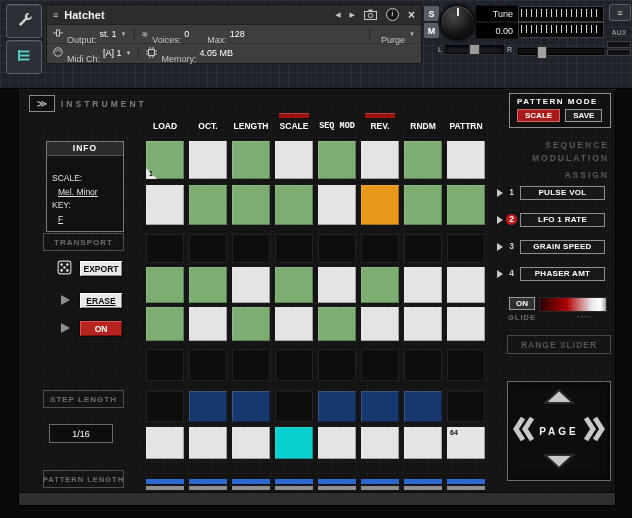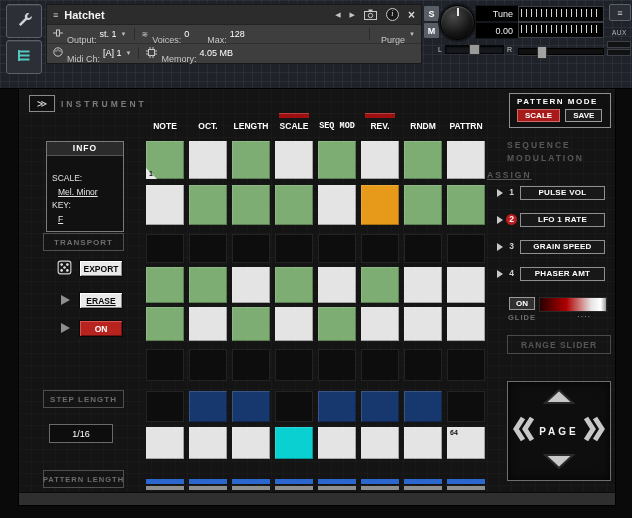--- a/index.html
+++ b/index.html
@@ -93,21 +93,21 @@
   .value-box{position:absolute;left:30px;top:335px;width:62px;height:17px;background:#0d0d0d;border:1px solid #6a6a6a;
     color:#fff;font-size:9px;display:flex;align-items:center;justify-content:center;}
 
   
   .pm-box{position:absolute;left:490px;top:4px;width:100px;height:33px;border:1px solid #8f8f8f;background:#101010;}
   .pm-title{font-size:8px;font-weight:bold;color:#fff;letter-spacing:1.5px;padding:3px 0 0 7px;}
   .pm-btns{display:flex;gap:5px;padding:3px 0 0 7px;}
   .pm-btn{height:13px;font-size:8px;font-weight:bold;font-family:inherit;padding:0 7px;border:1px solid #9a9a9a;
     background:#1d1d1d;color:#fff;}
   .pm-load{background:#a81a1a;border-color:#d06a6a;}
-  .dim-title{position:absolute;width:102px;text-align:left;color:#585858;font-size:8.5px;font-weight:bold;letter-spacing:2px;line-height:1.5;}
+  .dim-title{position:absolute;width:102px;text-align:right;color:#585858;font-size:8.5px;font-weight:bold;letter-spacing:2px;line-height:1.5;}
   .slot-row{position:absolute;left:478px;width:108px;height:15px;display:flex;align-items:center;gap:3px;}
   .slot-tri{width:0;height:0;border-top:4px solid transparent;border-bottom:4px solid transparent;border-left:6px solid #c9c9c9;}
   .slot-num{width:11px;height:11px;line-height:11px;text-align:center;font-size:8.5px;font-weight:bold;color:#cfcfcf;}
   .slot-num.active{background:#bb1c1c;border-radius:50%;color:#fff;}
   .slot-btn{flex:1;height:14px;background:#181818;border:1px solid #8f8f8f;color:#fff;font-size:8px;font-weight:bold;
     font-family:inherit;letter-spacing:.3px;padding:0;}
   .sm-on-btn{position:absolute;left:490px;top:208px;width:26px;height:13px;background:#303030;border:1px solid #9a9a9a;
     color:#fff;font-size:8px;font-weight:bold;font-family:inherit;padding:0;}
   .glide-lbl{position:absolute;left:488px;top:224px;width:30px;text-align:center;color:#6d6d6d;font-size:7.5px;font-weight:bold;letter-spacing:1px;}
   .glide-bar{position:absolute;left:520px;top:208px;width:66px;height:13px;border:1px solid #2a2a2a;
@@ -241,21 +241,21 @@
     <div class="aux-bar" style="top:49px;"></div>
   </div>
 
   <div class="inst">
     <div class="inst-badge">≫</div>
     <div class="inst-label">INSTRUMENT</div>
 
     <div id="col-headers" class="layer">
         <div class="col-header" style="left: 127px;">
           <div class="col-ind"></div>
-          <div class="col-label">NOTE</div>
+          <div class="col-label">LOAD</div>
         </div>
         <div class="col-header" style="left: 170px;">
           <div class="col-ind"></div>
           <div class="col-label">OCT.</div>
         </div>
         <div class="col-header" style="left: 213px;">
           <div class="col-ind"></div>
           <div class="col-label">LENGTH</div>
         </div>
         <div class="col-header" style="left: 256px;">
@@ -425,21 +425,21 @@
       <div class="pm-btns">
         <button class="pm-btn pm-load">SCALE</button>
         <button class="pm-btn">SAVE</button>
       </div>
     </div>
 
     <div class="dim-title" style="left:488px;top:50px;">
       <div>SEQUENCE</div>
       <div>MODULATION</div>
     </div>
-    <div class="dim-title" style="left:468px;top:80px;text-decoration:underline;">ASSIGN</div>
+    <div class="dim-title" style="left:488px;top:80px;">ASSIGN</div>
 
     <div id="assign-slots" class="layer">
         <div class="slot-row" style="top: 96px;">
           <span class="slot-tri"></span>
           <span class="slot-num">1</span>
           <button class="slot-btn">PULSE VOL</button>
         </div>
         <div class="slot-row" style="top: 123px;">
           <span class="slot-tri"></span>
           <span class="slot-num active">2</span>

